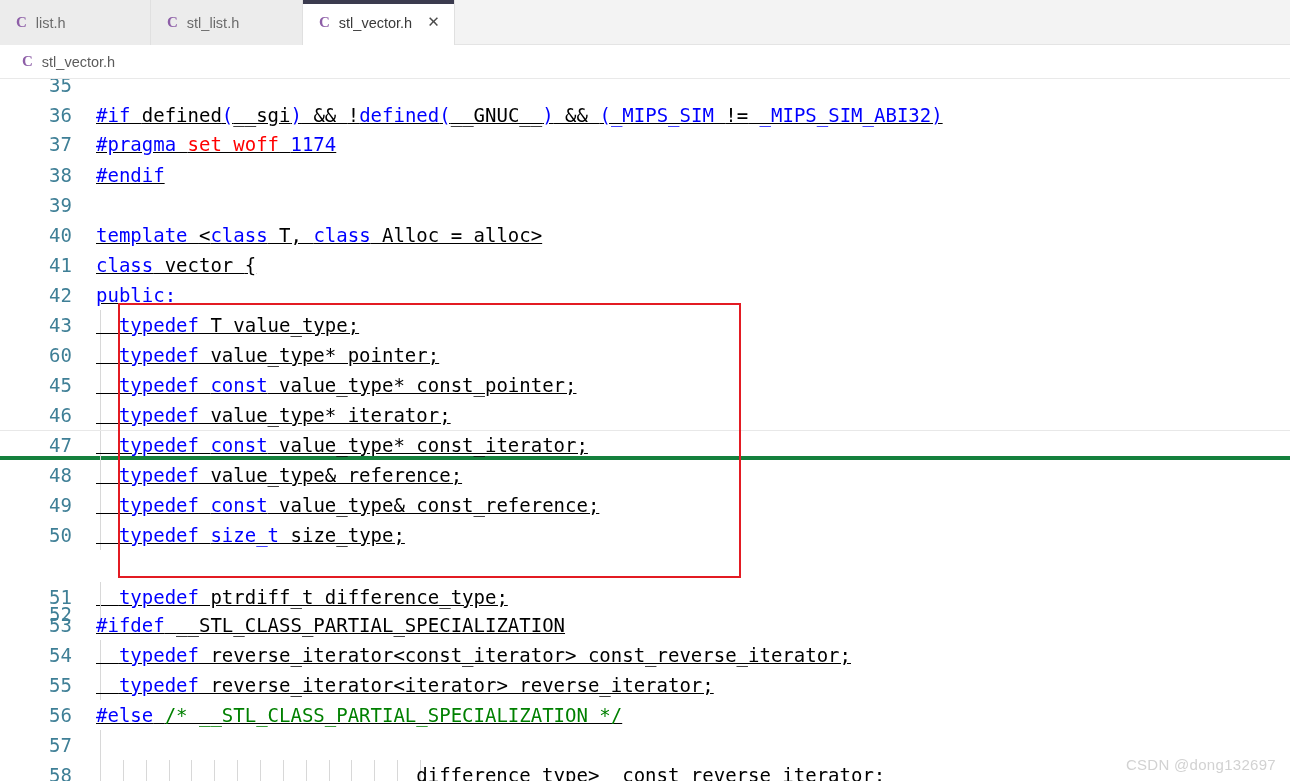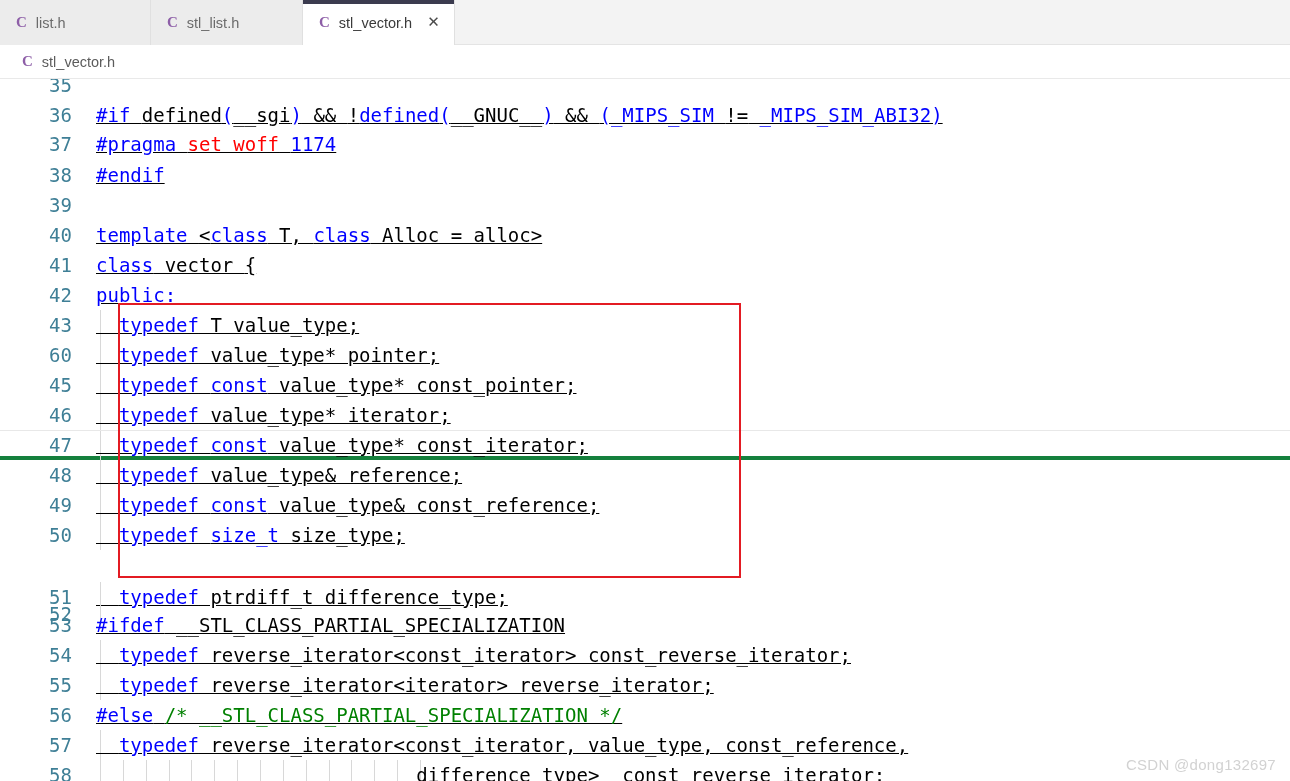--- a/index.html
+++ b/index.html
@@ -217,20 +217,20 @@
         <div class="line current" style="position: absolute; left: 0px; top: 351px; width: 1290px;"><span class="ln">47</span><span class="guide" style="left: 100px;"></span><span class="code"><span class="p">  </span><span class="k">typedef</span><span class="p"> </span><span class="k">const</span><span class="p"> value_type* const_iterator;</span></span></div>
         <div class="line" style="position: absolute; left: 0px; top: 381px; width: 1290px;"><span class="ln">48</span><span class="guide" style="left: 100px;"></span><span class="code"><span class="p">  </span><span class="k">typedef</span><span class="p"> value_type&amp; reference;</span></span></div>
         <div class="line" style="position: absolute; left: 0px; top: 411px; width: 1290px;"><span class="ln">49</span><span class="guide" style="left: 100px;"></span><span class="code"><span class="p">  </span><span class="k">typedef</span><span class="p"> </span><span class="k">const</span><span class="p"> value_type&amp; const_reference;</span></span></div>
         <div class="line" style="position: absolute; left: 0px; top: 441px; width: 1290px;"><span class="ln">50</span><span class="guide" style="left: 100px;"></span><span class="code"><span class="p">  </span><span class="k">typedef</span><span class="p"> </span><span class="k">size_t</span><span class="p"> size_type;</span></span></div>
         <div class="line" style="position: absolute; left: 0px; top: 471px; width: 1114px; margin-top: 32px;"><span class="ln">51</span><span class="guide" style="left: 100px;"></span><span class="code"><span class="p">  </span><span class="k">typedef</span><span class="p"> ptrdiff_t difference_type;</span></span></div>
         <div class="line" style="position: absolute; left: 0px; top: 501px; width: 1290px; margin-top: 19px;"><span class="ln">52</span><span class="guide" style="left: 100px;"></span><span class="code"></span></div>
         <div class="line" style="position: absolute; left: 0px; top: 531px; width: 1290px;"><span class="ln">53</span><span class="code"><span class="k">#ifdef</span><span class="p"> </span><span class="p">__STL_CLASS_PARTIAL_SPECIALIZATION</span></span></div>
         <div class="line" style="position: absolute; left: 0px; top: 561px; width: 1290px;"><span class="ln">54</span><span class="guide" style="left: 100px;"></span><span class="code"><span class="p">  </span><span class="k">typedef</span><span class="p"> reverse_iterator&lt;const_iterator&gt; const_reverse_iterator;</span></span></div>
         <div class="line" style="position: absolute; left: 0px; top: 591px; width: 1290px;"><span class="ln">55</span><span class="guide" style="left: 100px;"></span><span class="code"><span class="p">  </span><span class="k">typedef</span><span class="p"> reverse_iterator&lt;iterator&gt; reverse_iterator;</span></span></div>
         <div class="line" style="position: absolute; left: 0px; top: 621px; width: 1290px; padding-left: 8px;"><span class="ln">56</span><span class="code"><span class="k">#else</span><span class="p"> </span><span class="cm">/* __STL_CLASS_PARTIAL_SPECIALIZATION */</span></span></div>
-        <div class="line" style="position: absolute; left: 0px; top: 651px; width: 1290px;"><span class="ln">57</span><span class="guide" style="left: 100px;"></span><span class="code"><span class="p">  </span><span class="k">typedef</span><span class="p"> reverse_iterator&lt;const_iterator, value_type, const_reference,</span></span></div>
+        <div class="line" style="position: absolute; left: 0px; top: 651px; width: 1290px;"><span class="ln">57</span><span class="guide" style="left: 100px;"></span></div>
         <div class="line" style="position: absolute; left: 0px; top: 681px; width: 1290px;"><span class="ln">58</span><span class="guide" style="left: 100px;"></span><span class="guide" style="left: 122.86px;"></span><span class="guide" style="left: 145.72px;"></span><span class="guide" style="left: 168.58px;"></span><span class="guide" style="left: 191.44px;"></span><span class="guide" style="left: 214.3px;"></span><span class="guide" style="left: 237.16px;"></span><span class="guide" style="left: 260.02px;"></span><span class="guide" style="left: 282.88px;"></span><span class="guide" style="left: 305.74px;"></span><span class="guide" style="left: 328.6px;"></span><span class="guide" style="left: 351.46px;"></span><span class="guide" style="left: 374.32px;"></span><span class="guide" style="left: 397.18px;"></span><span class="guide" style="left: 420.04px;"></span><span class="code"><span class="p">                            difference type&gt;  const reverse iterator;</span></span></div>
       </div>
     <div class="annot-rect" id="annot-rect" style="left: 118px; top: 224px; width: 623px; height: 275px;"></div>
     <div class="watermark">CSDN @dong132697</div>
   </div>
 
 </div>
 
 </body></html>

